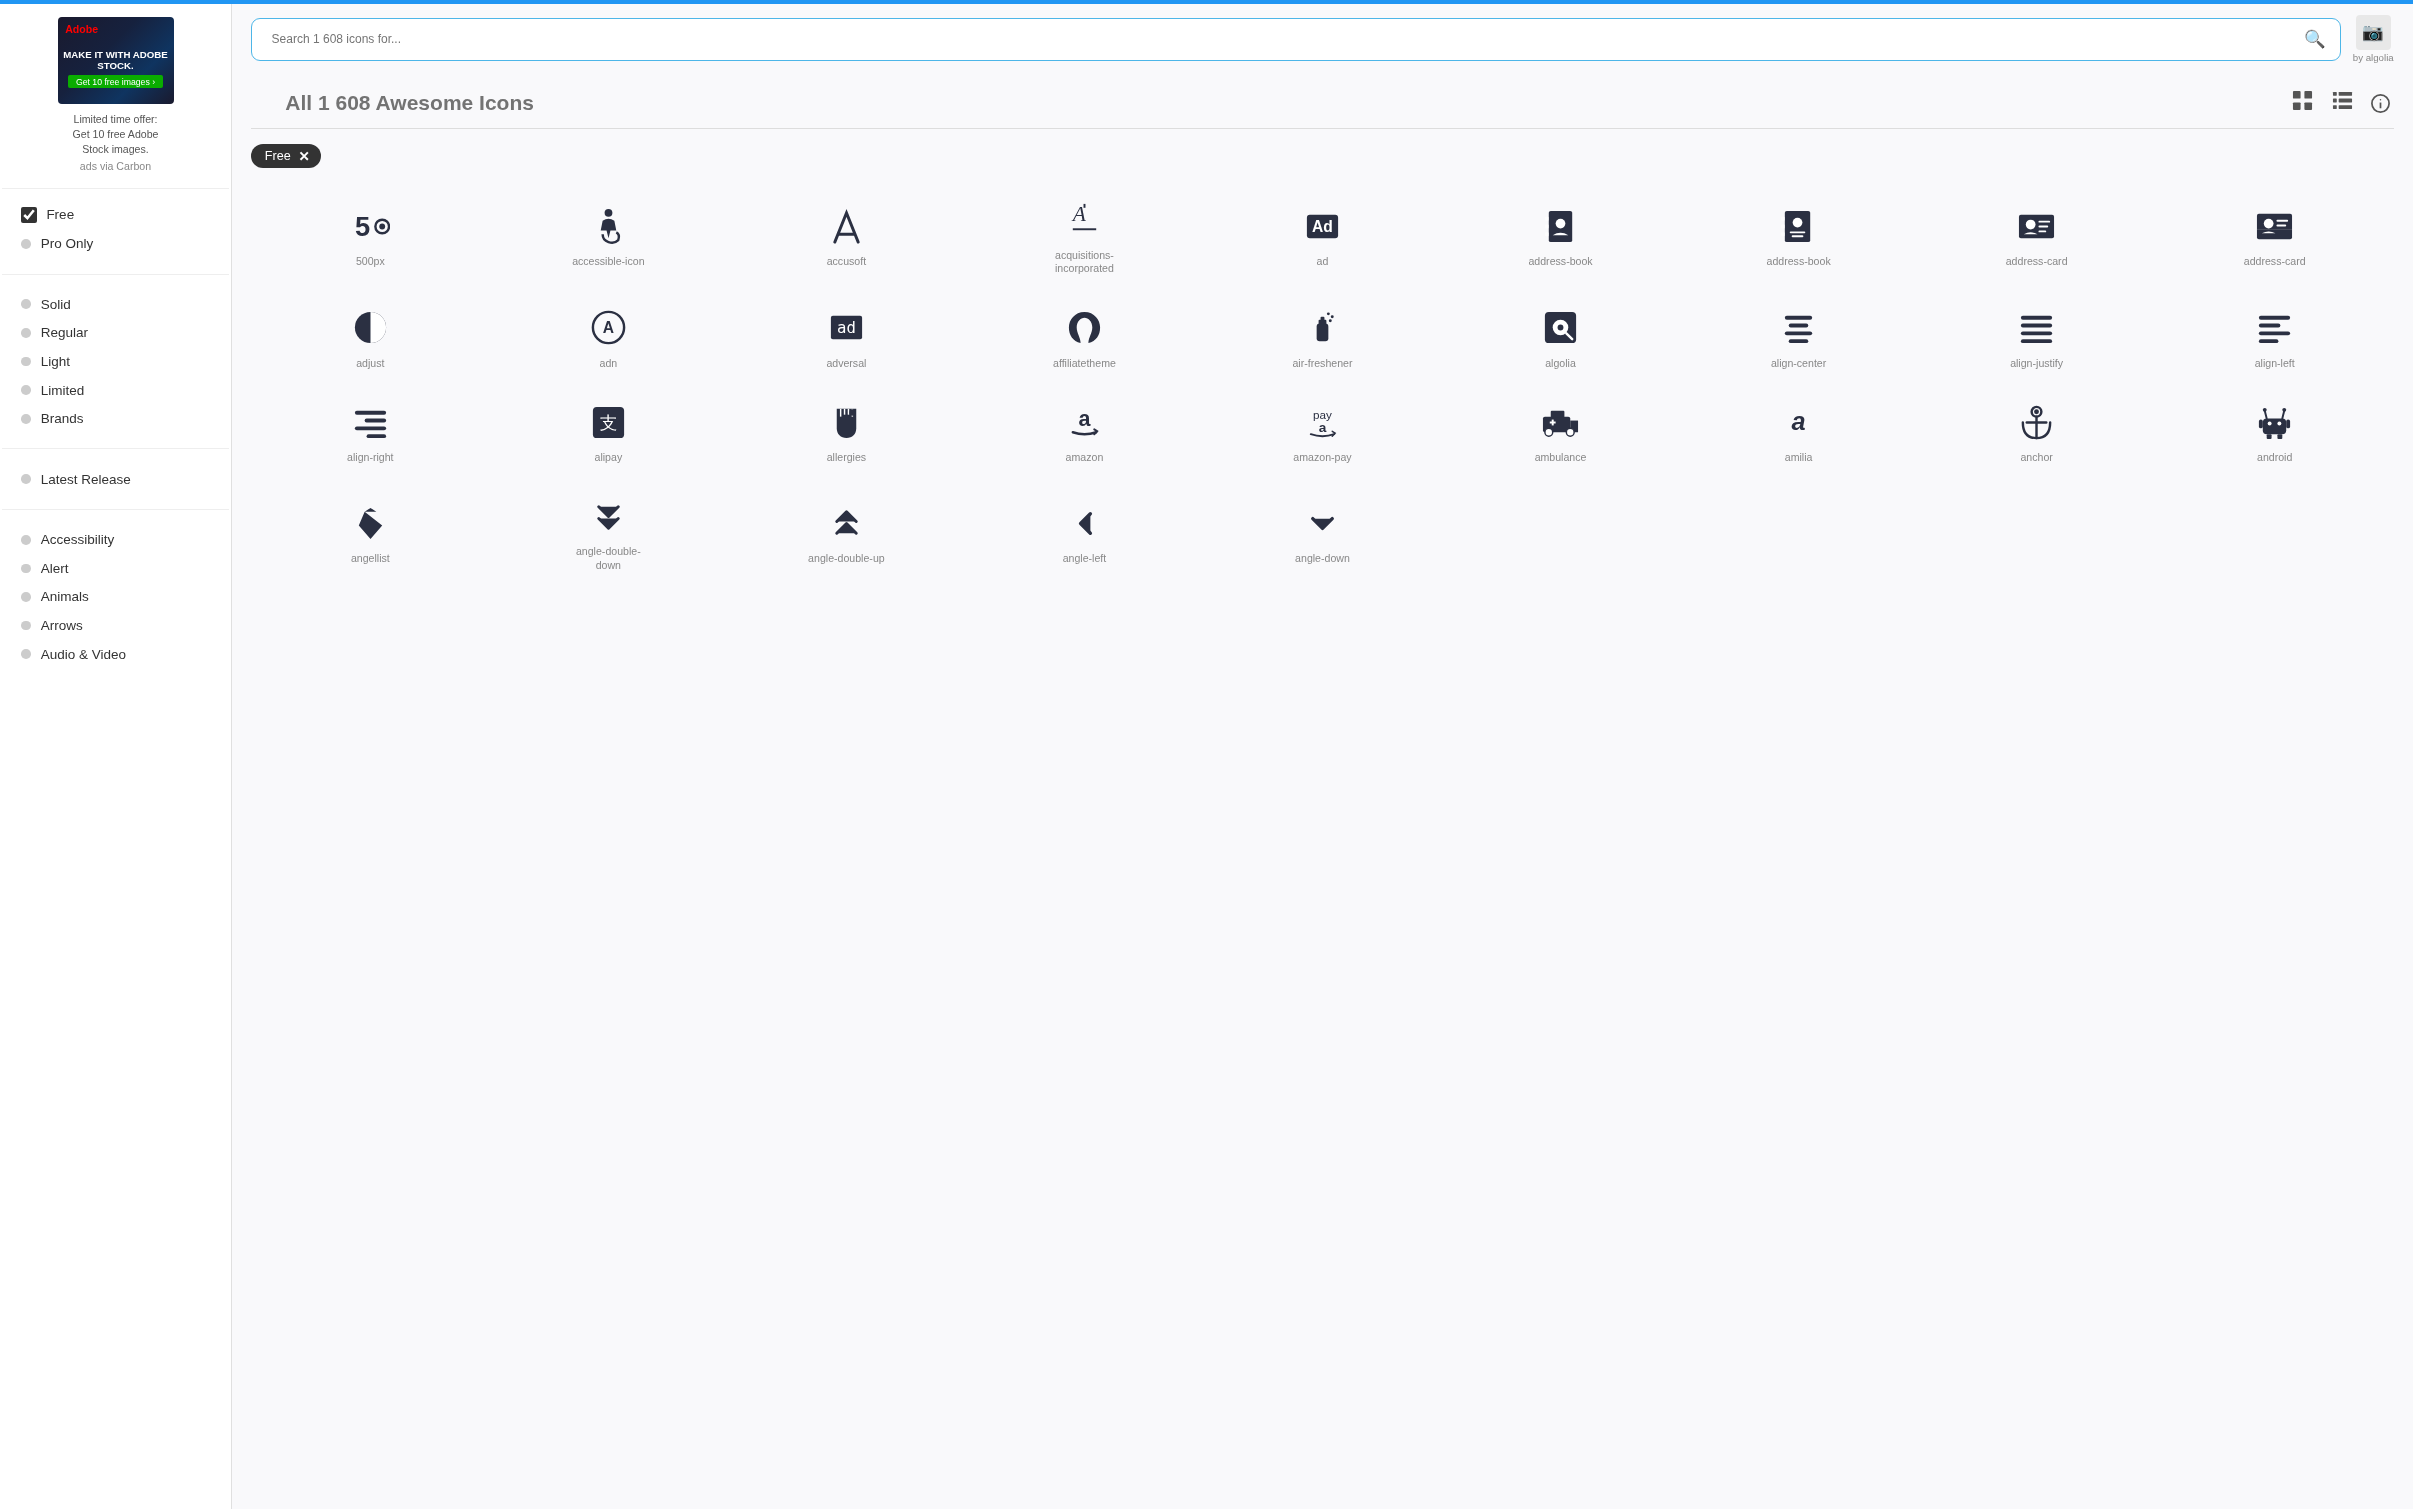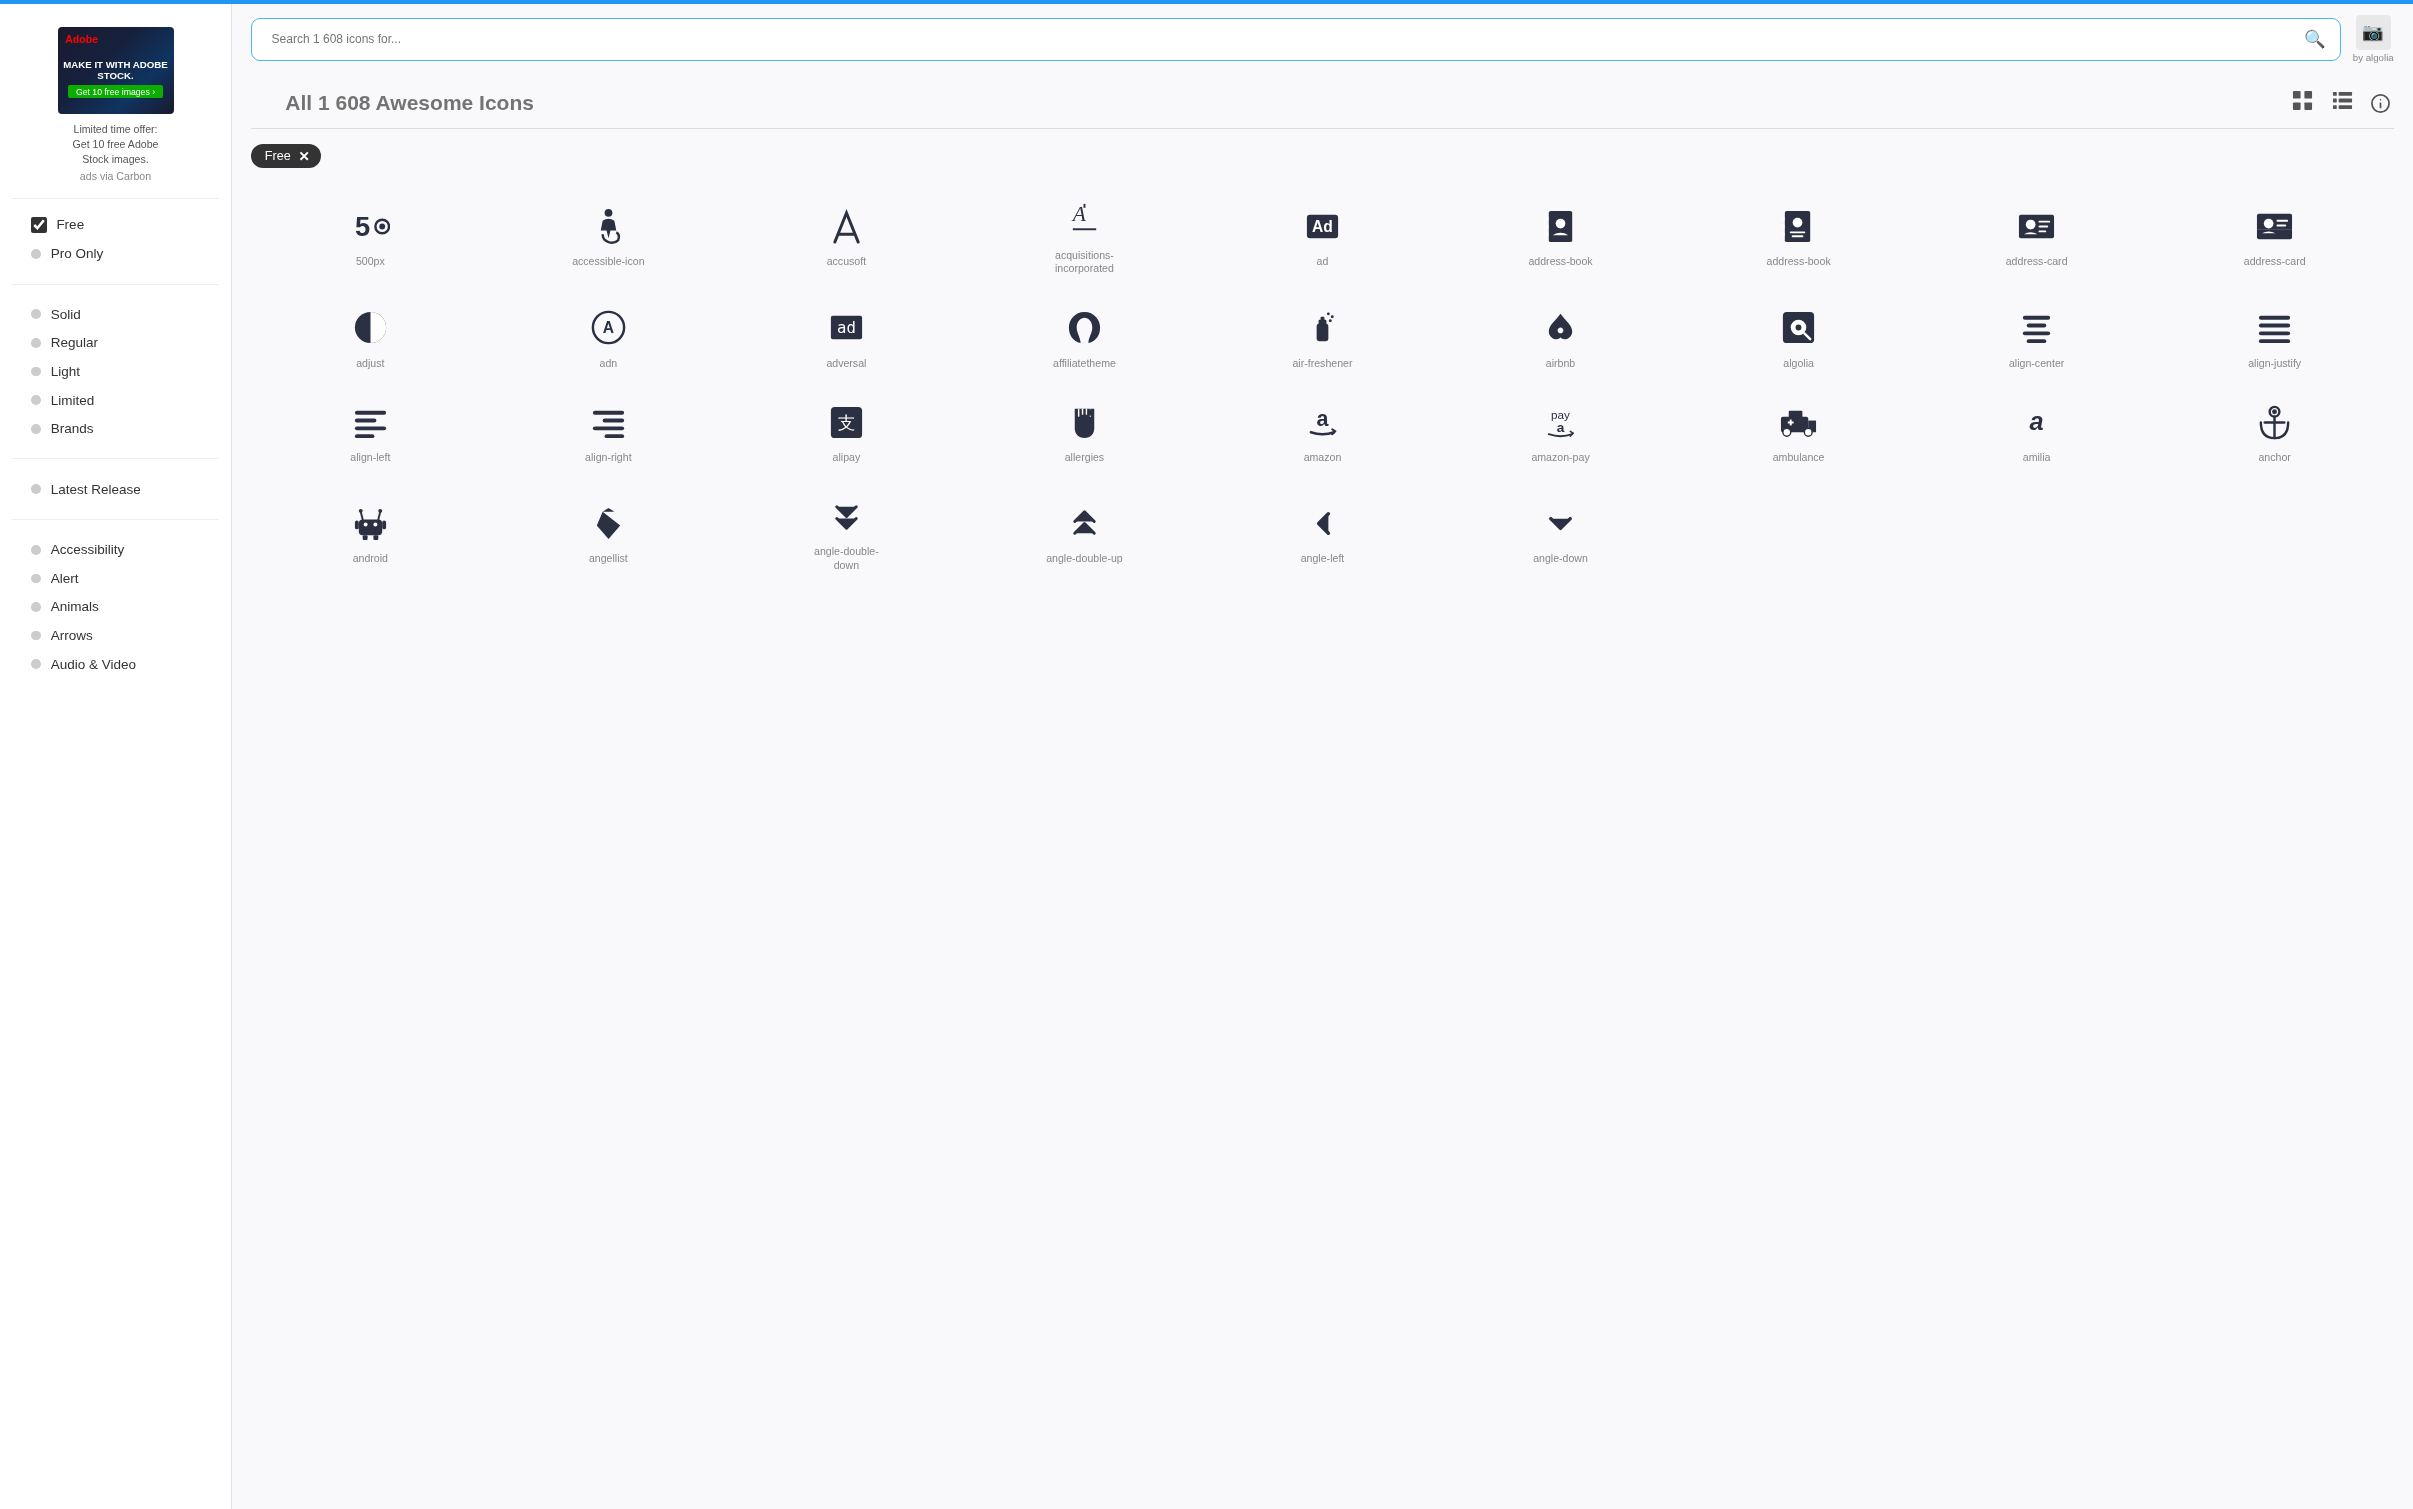--- a/index.html
+++ b/index.html
@@ -6,21 +6,21 @@
     body { font-family: -apple-system, BlinkMacSystemFont, 'Segoe UI', sans-serif; background: #f5f6f7; display: flex; min-height: 100vh; }
 
     
     #sidebar {
       width: 232px;
       min-width: 232px;
       background: #fff;
       border-right: 1px solid #e0e0e0;
       display: flex;
       flex-direction: column;
-      padding: 12px;
+      padding: 2px;
       overflow-y: auto;
     }
 
     .sidebar-ad {
       padding: 15.4px;
       text-align: center;
       border-bottom: 1px solid #eee;
     }
     .sidebar-ad-img {
       width: 116px;
@@ -581,28 +581,20 @@
           <rect x="16" y="12" width="8" height="5" rx="1"></rect>
           <rect x="18" y="9" width="4" height="4" rx="1"></rect>
           <circle cx="26" cy="6" r="1.5"></circle>
           <circle cx="30" cy="9" r="1.5"></circle>
           <circle cx="28" cy="13" r="1.5"></circle>
         </svg>
       </div>
       <div class="icon-name">air-freshener</div>
     </div>
 
-    <div class="icon-cell">
-      <div class="icon-symbol">
-        <svg viewBox="0 0 40 40" fill="#2b3042">
-          <path d="M20 6 C14 14 8 18 8 24 C8 28 11 32 16 32 C18 32 19.5 31 20 30 C20.5 31 22 32 24 32 C29 32 32 28 32 24 C32 18 26 14 20 6Z M20 26 C18.5 26 17 24.5 17 23 C17 21.5 18.5 20 20 20 C21.5 20 23 21.5 23 23 C23 24.5 21.5 26 20 26Z"></path>
-        </svg>
-      </div>
-      <div class="icon-name">airbnb</div>
-    </div>
 
     <div class="icon-cell">
       <div class="icon-symbol">
         <svg viewBox="0 0 40 40" fill="#2b3042">
           <rect x="4" y="4" width="32" height="32" rx="4"></rect>
           <circle cx="20" cy="20" r="8" fill="white"></circle>
           <circle cx="20" cy="20" r="3" fill="#2b3042"></circle>
           <line x1="26" y1="26" x2="32" y2="32" stroke="white" stroke-width="2.5" stroke-linecap="round"></line>
         </svg>
       </div>

